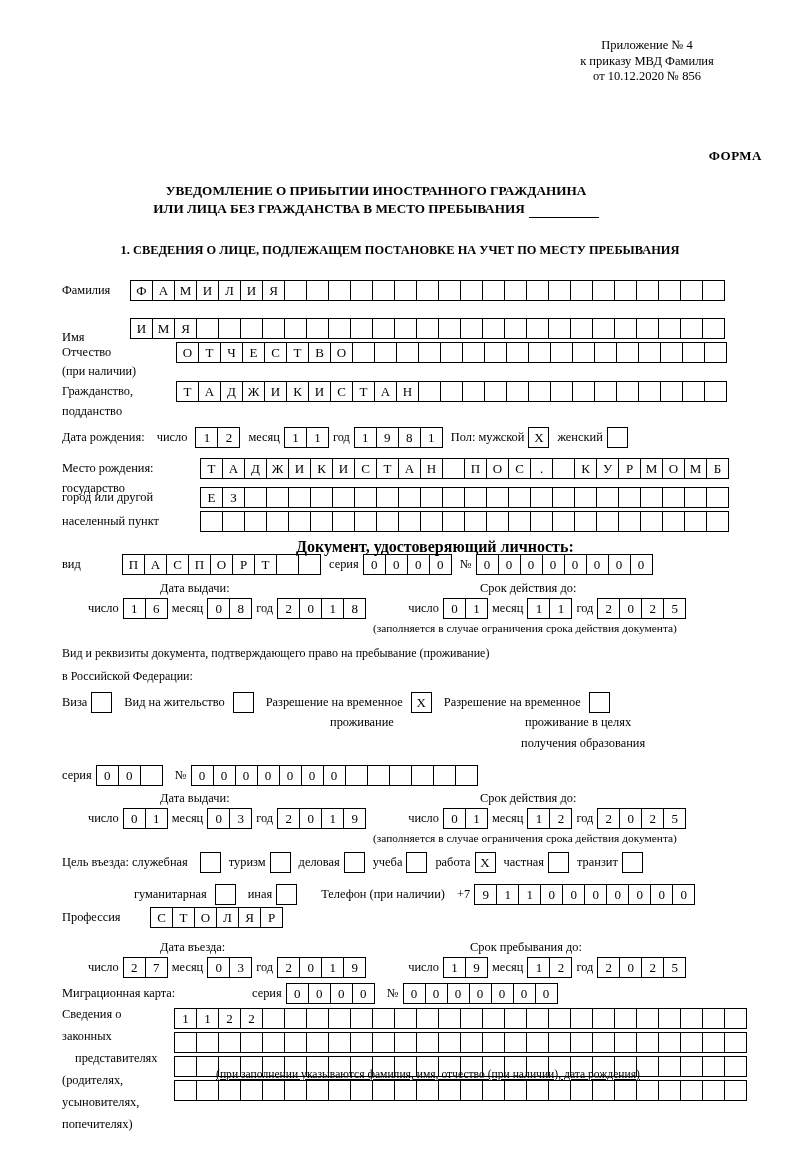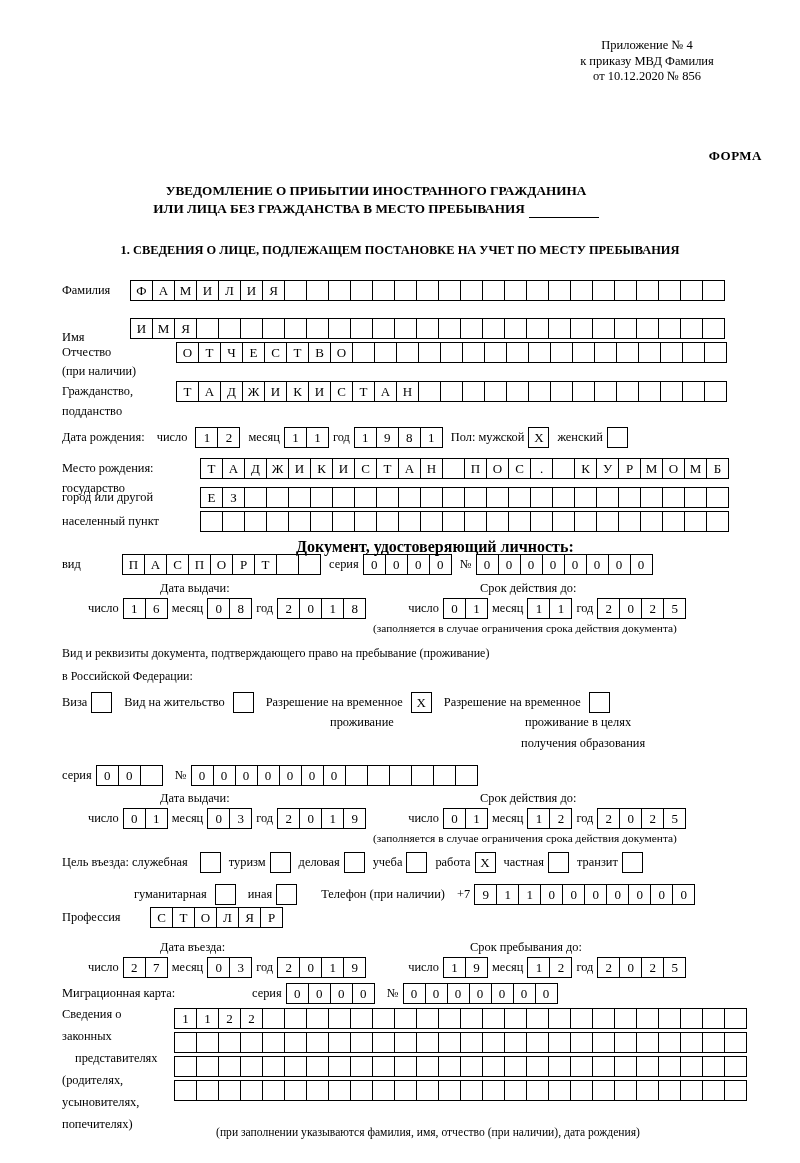--- a/index.html
+++ b/index.html
@@ -805,15 +805,15 @@
         <div class="c"></div>
       <div class="c"></div>
         <div class="c"></div>
       <div class="c"></div>
         <div class="c"></div>
       <div class="c"></div>
         <div class="c"></div>
     </div>
   </div>
 
-  <div class="footnote" style="top:1126px;left:78px;width:700px;">(при заполнении указываются фамилия, имя, отчество (при наличии), дата рождения)</div>
+  <div class="footnote" style="top:1068px;left:78px;width:700px;text-decoration:underline;">(при заполнении указываются фамилия, имя, отчество (при наличии), дата рождения)</div>
 
 </div>
 
 </body></html>

